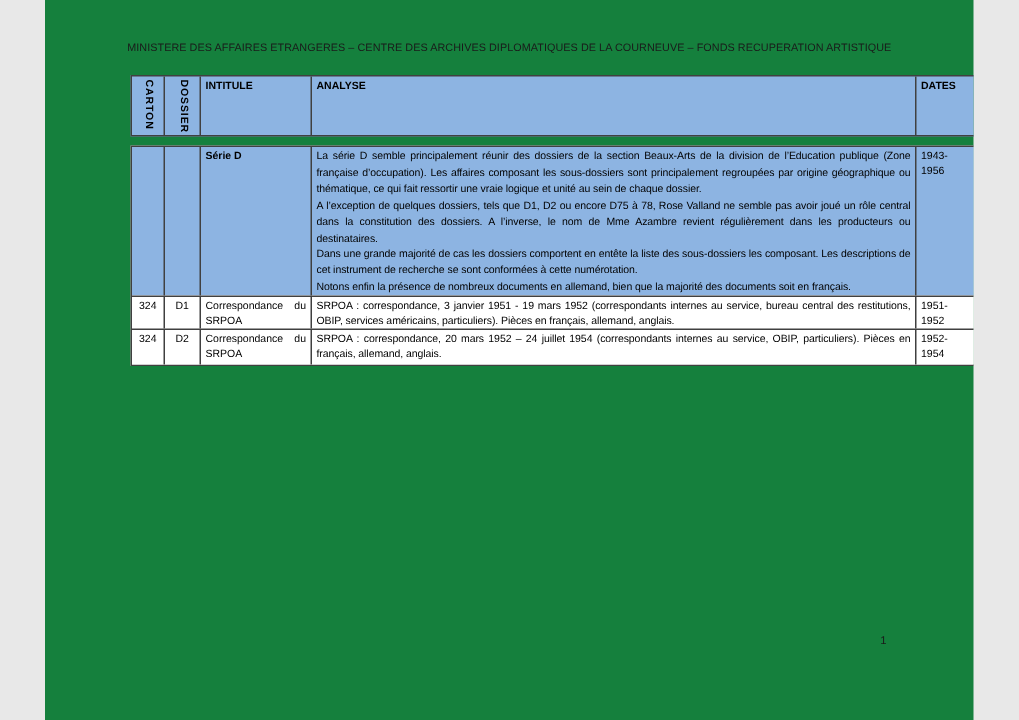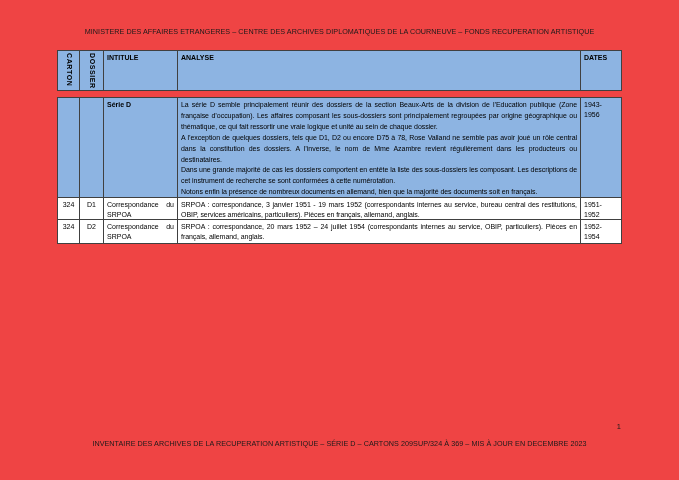--- a/index.html
+++ b/index.html
@@ -1,23 +1,23 @@
 <!DOCTYPE html>
 <html><head>
 <meta charset="utf-8">
 <style>
   * { margin: 0; padding: 0; box-sizing: border-box; }
   html, body { background: #e8e8e8; }
   body { font-family: "Liberation Sans", "DejaVu Sans", sans-serif; }
 
   .page {
     position: relative;
-    width: 679px;
+    width: 619px;
     height: 480px;
-    background: #ef4444;
+    background: #15803d;
     margin: 0 auto;
     overflow: hidden;
     color: #000000;
   }
 
   .doc-header {
     position: absolute;
     top: 27px; left: 0; right: 0;
     text-align: center;
     font-size: 7.2px;
@@ -149,15 +149,14 @@
       <div class="cell cell-analyse">SRPOA : correspondance, 20 mars 1952 – 24 juillet 1954 (correspondants internes au service, OBIP, particuliers). Pièces en français, allemand, anglais.</div>
       <div class="cell cell-dates">
         <div class="dates-val">1952-1954</div>
       </div>
     </div>
 
   </div>
 
   <div class="page-number">1</div>
 
-  <div class="doc-footer">INVENTAIRE DES ARCHIVES DE LA RECUPERATION ARTISTIQUE – SÉRIE D – CARTONS 209SUP/324 À 369 – MIS À JOUR EN DECEMBRE 2023</div>
 
 </div>
 
 </body></html>

